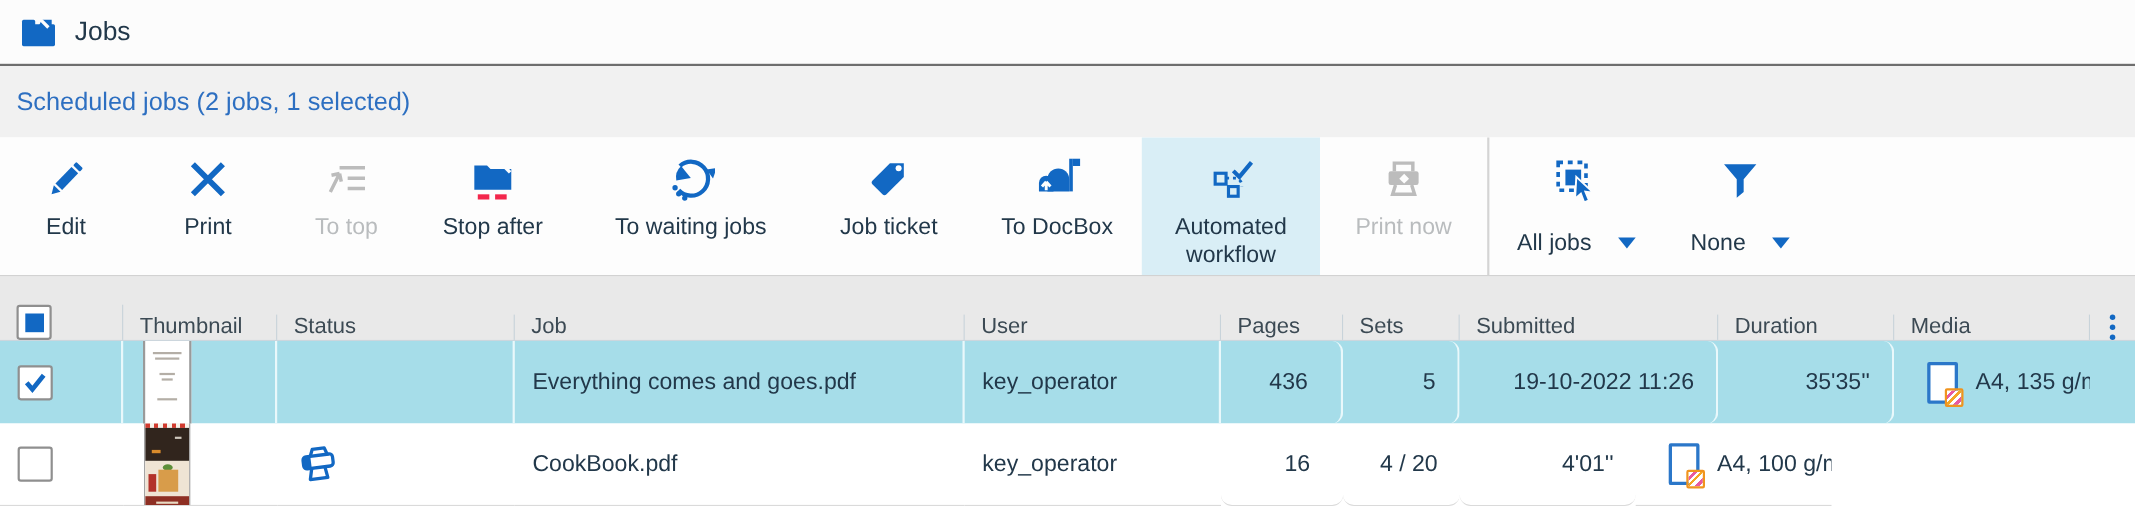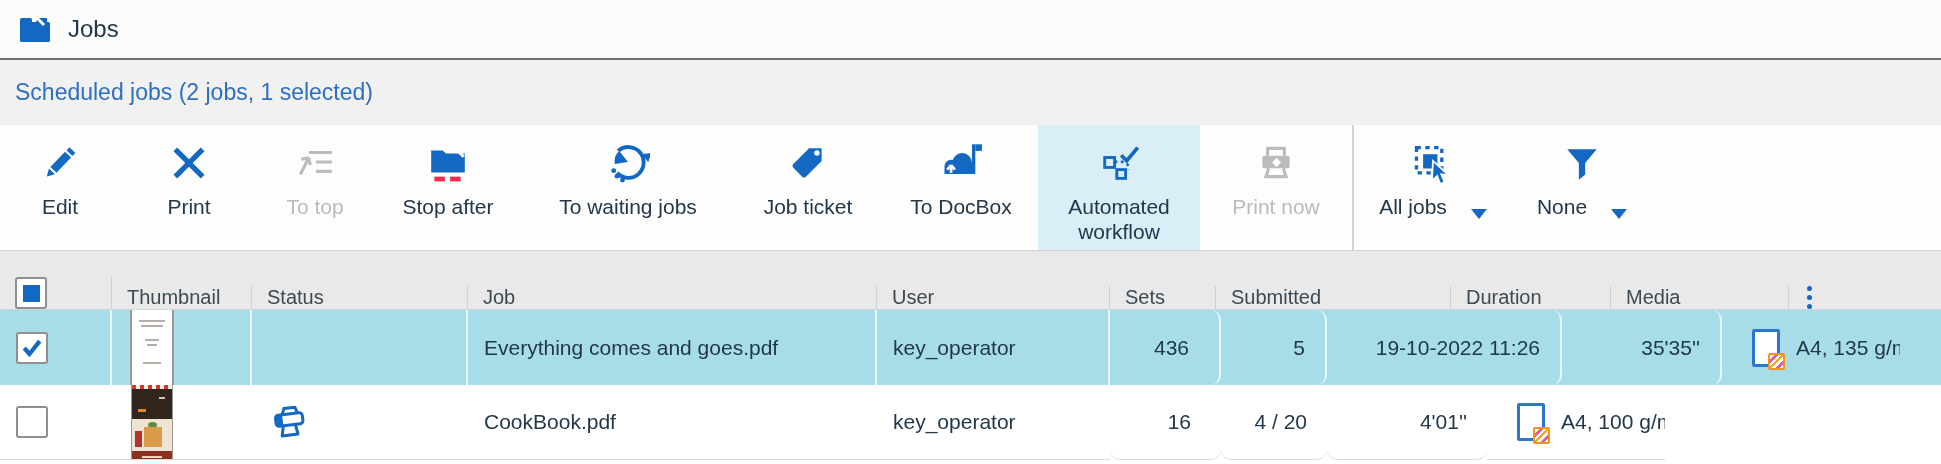--- a/index.html
+++ b/index.html
@@ -16,21 +16,21 @@
               padding-left:15px; font-size:23px; color:#2d6fc1; }
 
   
   .toolbar { height:125px; background:#fdfdfd; display:flex; align-items:stretch; }
   .tool { display:flex; flex-direction:column; align-items:center; padding-top:13px; cursor:default; flex-shrink:0; }
   .ticon { height:50px; display:flex; align-items:center; justify-content:center; }
   .tlabel { font-size:21px; color:#22384a; margin-top:6px; text-align:center; line-height:1.2; }
   .tool.disabled .tlabel { color:#b9bcbe; }
   .tool.active { background:#d9eef6; }
   .vsep { width:2px; background:#d4d4d4; flex-shrink:0; }
-  .lblrow { display:flex; align-items:flex-end; gap:24px; margin-top:6px; }
+  .lblrow { display:flex; align-items:center; gap:24px; margin-top:20px; }
   .dda { width:0; height:0; border-left:8px solid transparent; border-right:8px solid transparent;
          border-top:10px solid #1268c3; display:inline-block; }
 
   
   .thead { height:60px; background:#e9e9e9; border-top:1px solid #d2d2d2; border-bottom:1px solid #ccd6dd;
            display:flex; align-items:flex-end; font-size:20px; color:#3c4a54; }
   .hc { display:flex; align-items:center; padding-left:15px; border-right:1px solid #c8d3da; flex-shrink:0; }
   .hc.last { border-right:none; justify-content:center; padding-left:0; }
   .row { height:75px; display:flex; align-items:stretch; font-size:21px; color:#22384a; background:#fff; }
   .row.selected { background:#a6dde9; }
@@ -245,20 +245,23 @@
     </div>
   <div class="hc c2">
       <span>Status</span>
     </div>
   <div class="hc c3">
       <span>Job</span>
     </div>
   <div class="hc c4">
       <span>User</span>
     </div>
+  <div class="hc c5">
+      <span>Pages</span>
+    </div>
   <div class="hc c6">
       <span>Sets</span>
     </div>
   <div class="hc c7">
       <span>Submitted</span>
     </div>
   <div class="hc c8">
       <span>Duration</span>
     </div>
   <div class="hc c9">

